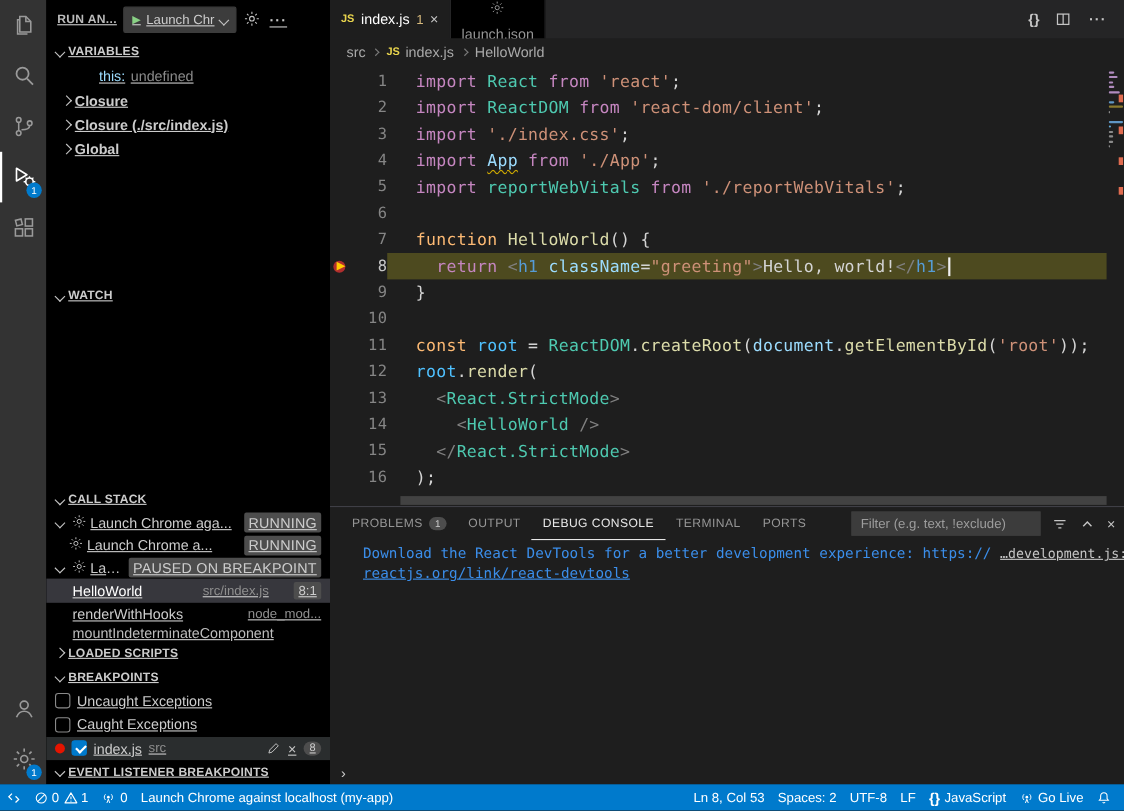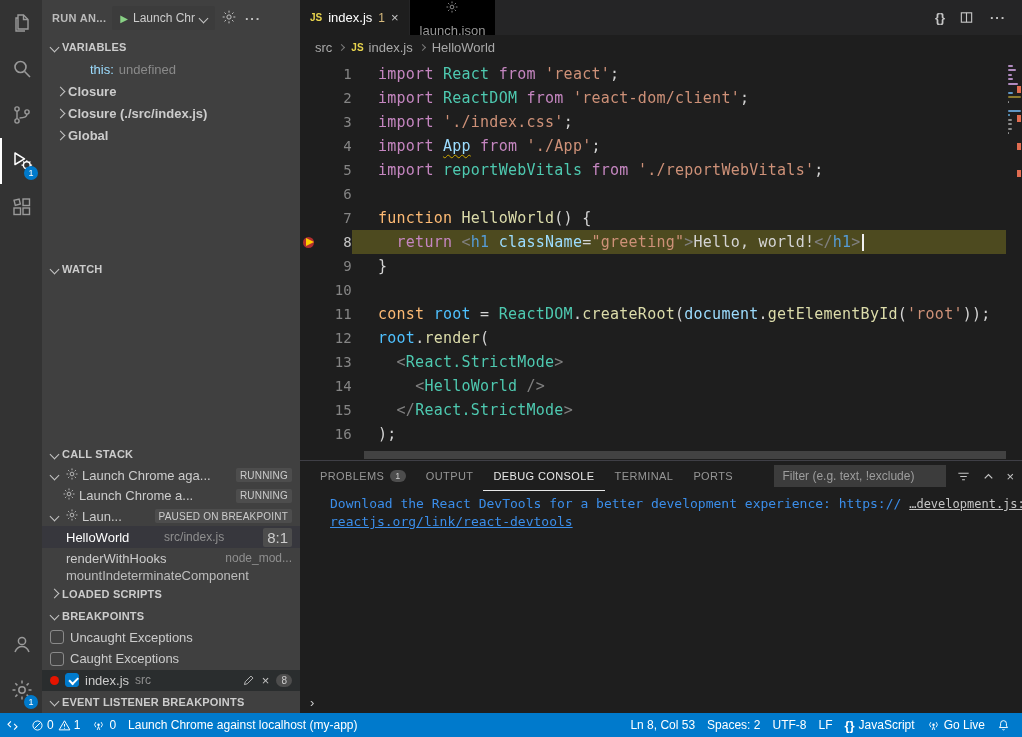--- a/index.html
+++ b/index.html
@@ -10,21 +10,21 @@
 
   
   .activitybar{width:42px;background:#333333;display:flex;flex-direction:column;align-items:stretch;}
   .ab-item{height:46px;display:flex;align-items:center;justify-content:center;color:#9a9a9a;position:relative;border-left:2px solid transparent;cursor:pointer;}
   .ab-item.active{color:#ffffff;border-left:2px solid #ffffff;}
   .ab-item svg{width:24px;height:24px;}
   .ab-bottom{margin-top:auto;}
   .nbadge{position:absolute;bottom:4px;right:4px;min-width:14px;height:14px;border-radius:8px;background:#007acc;color:#fff;font-size:9px;display:flex;align-items:center;justify-content:center;padding:0 2px;}
 
   
-  .sidebar{width:258px;background:#404040;display:flex;flex-direction:column;overflow:hidden;}
+  .sidebar{width:258px;background:#000000;display:flex;flex-direction:column;overflow:hidden;text-decoration:underline;}
   .sb-header{height:36px;display:flex;align-items:center;padding:0 6px 0 10px;gap:6px;flex:none;}
   .sb-title{font-size:11px;font-weight:700;color:#bbbbbb;letter-spacing:.3px;white-space:nowrap;}
   .launch-btn{display:flex;align-items:center;gap:5px;background:#3c3c3c;border:1px solid #3c3c3c;height:24px;padding:0 7px;border-radius:2px;font-size:12px;color:#cccccc;cursor:pointer;white-space:nowrap;}
   .play-glyph{color:#89d185;font-size:10px;}
   .hdr-gear{color:#c5c5c5;cursor:pointer;}
   .hdr-gear svg{width:16px;height:16px;}
   .more-glyph{color:#c5c5c5;font-weight:700;letter-spacing:1px;cursor:pointer;padding:0 2px;}
   .chev{display:inline-block;width:7px;height:7px;border-right:1.4px solid #c5c5c5;border-bottom:1.4px solid #c5c5c5;transform:rotate(-45deg);flex:none;}
   .chev.down{transform:rotate(45deg);}
   .twisty{width:16px;display:flex;justify-content:center;flex:none;}
@@ -32,25 +32,25 @@
   .tree-row{height:22px;display:flex;align-items:center;padding-left:10px;color:#cccccc;cursor:pointer;white-space:nowrap;}
   .tree-row .bold{font-weight:600;}
   .var-name{color:#9cdcfe;}
   .var-value{color:#8a8a8a;margin-left:5px;}
   .vars-body{height:200px;flex:none;}
   .watch-body{height:163px;flex:none;}
   .session-row{height:21px;display:flex;align-items:center;padding:0 8px 0 4px;gap:3px;cursor:pointer;}
   .session-row .label{overflow:hidden;text-overflow:ellipsis;white-space:nowrap;}
   .mini-gear{color:#c5c5c5;flex:none;}
   .mini-gear svg{width:14px;height:14px;}
-  .dbadge{margin-left:auto;background:#4d4d4d;color:#cccccc;font-size:10px;padding:1.5px 4px;border-radius:2px;flex:none;letter-spacing:.2px;}
+  .dbadge{margin-left:auto;background:#4d4d4d;color:#cccccc;font-size:13px;padding:1.5px 4px;border-radius:2px;flex:none;letter-spacing:.2px;}
   .frame-row{height:22px;display:flex;align-items:center;padding:0 8px 0 24px;cursor:pointer;}
   .frame-row.selected{background:#37373d;color:#ffffff;}
   .frame-src{margin-left:auto;display:flex;align-items:center;gap:23px;color:#8f8f8f;font-size:12px;}
-  .loc-badge{background:#4d4d4d;color:#cccccc;font-size:15px;padding:1px 4px;border-radius:2px;margin-left:16px;}
+  .loc-badge{background:#4d4d4d;color:#cccccc;font-size:12px;padding:1px 4px;border-radius:2px;}
   .frame-row.clipped{height:14px;overflow:hidden;color:#bdbdbd;}
   .bp-row{height:22px;display:flex;align-items:center;padding:0 8px;gap:6px;cursor:pointer;}
   .bp-row.hovered{background:#2a2d2e;}
   .checkbox{width:14px;height:14px;border-radius:3px;border:1px solid #8a8a8a;background:transparent;flex:none;}
   .checkbox.checked{background:#007acc;border-color:#007acc;}
   .checkbox.checked::after{content:"";display:block;width:7px;height:3.5px;border-left:2px solid #fff;border-bottom:2px solid #fff;transform:rotate(-45deg);margin:3px 0 0 2.5px;}
   .red-dot{width:9px;height:9px;border-radius:50%;background:#e51400;flex:none;}
   .bp-path{color:#8f8f8f;font-size:12px;}
   .row-actions{margin-left:auto;display:flex;align-items:center;gap:7px;color:#c5c5c5;}
   .row-actions svg{width:13px;height:13px;}

